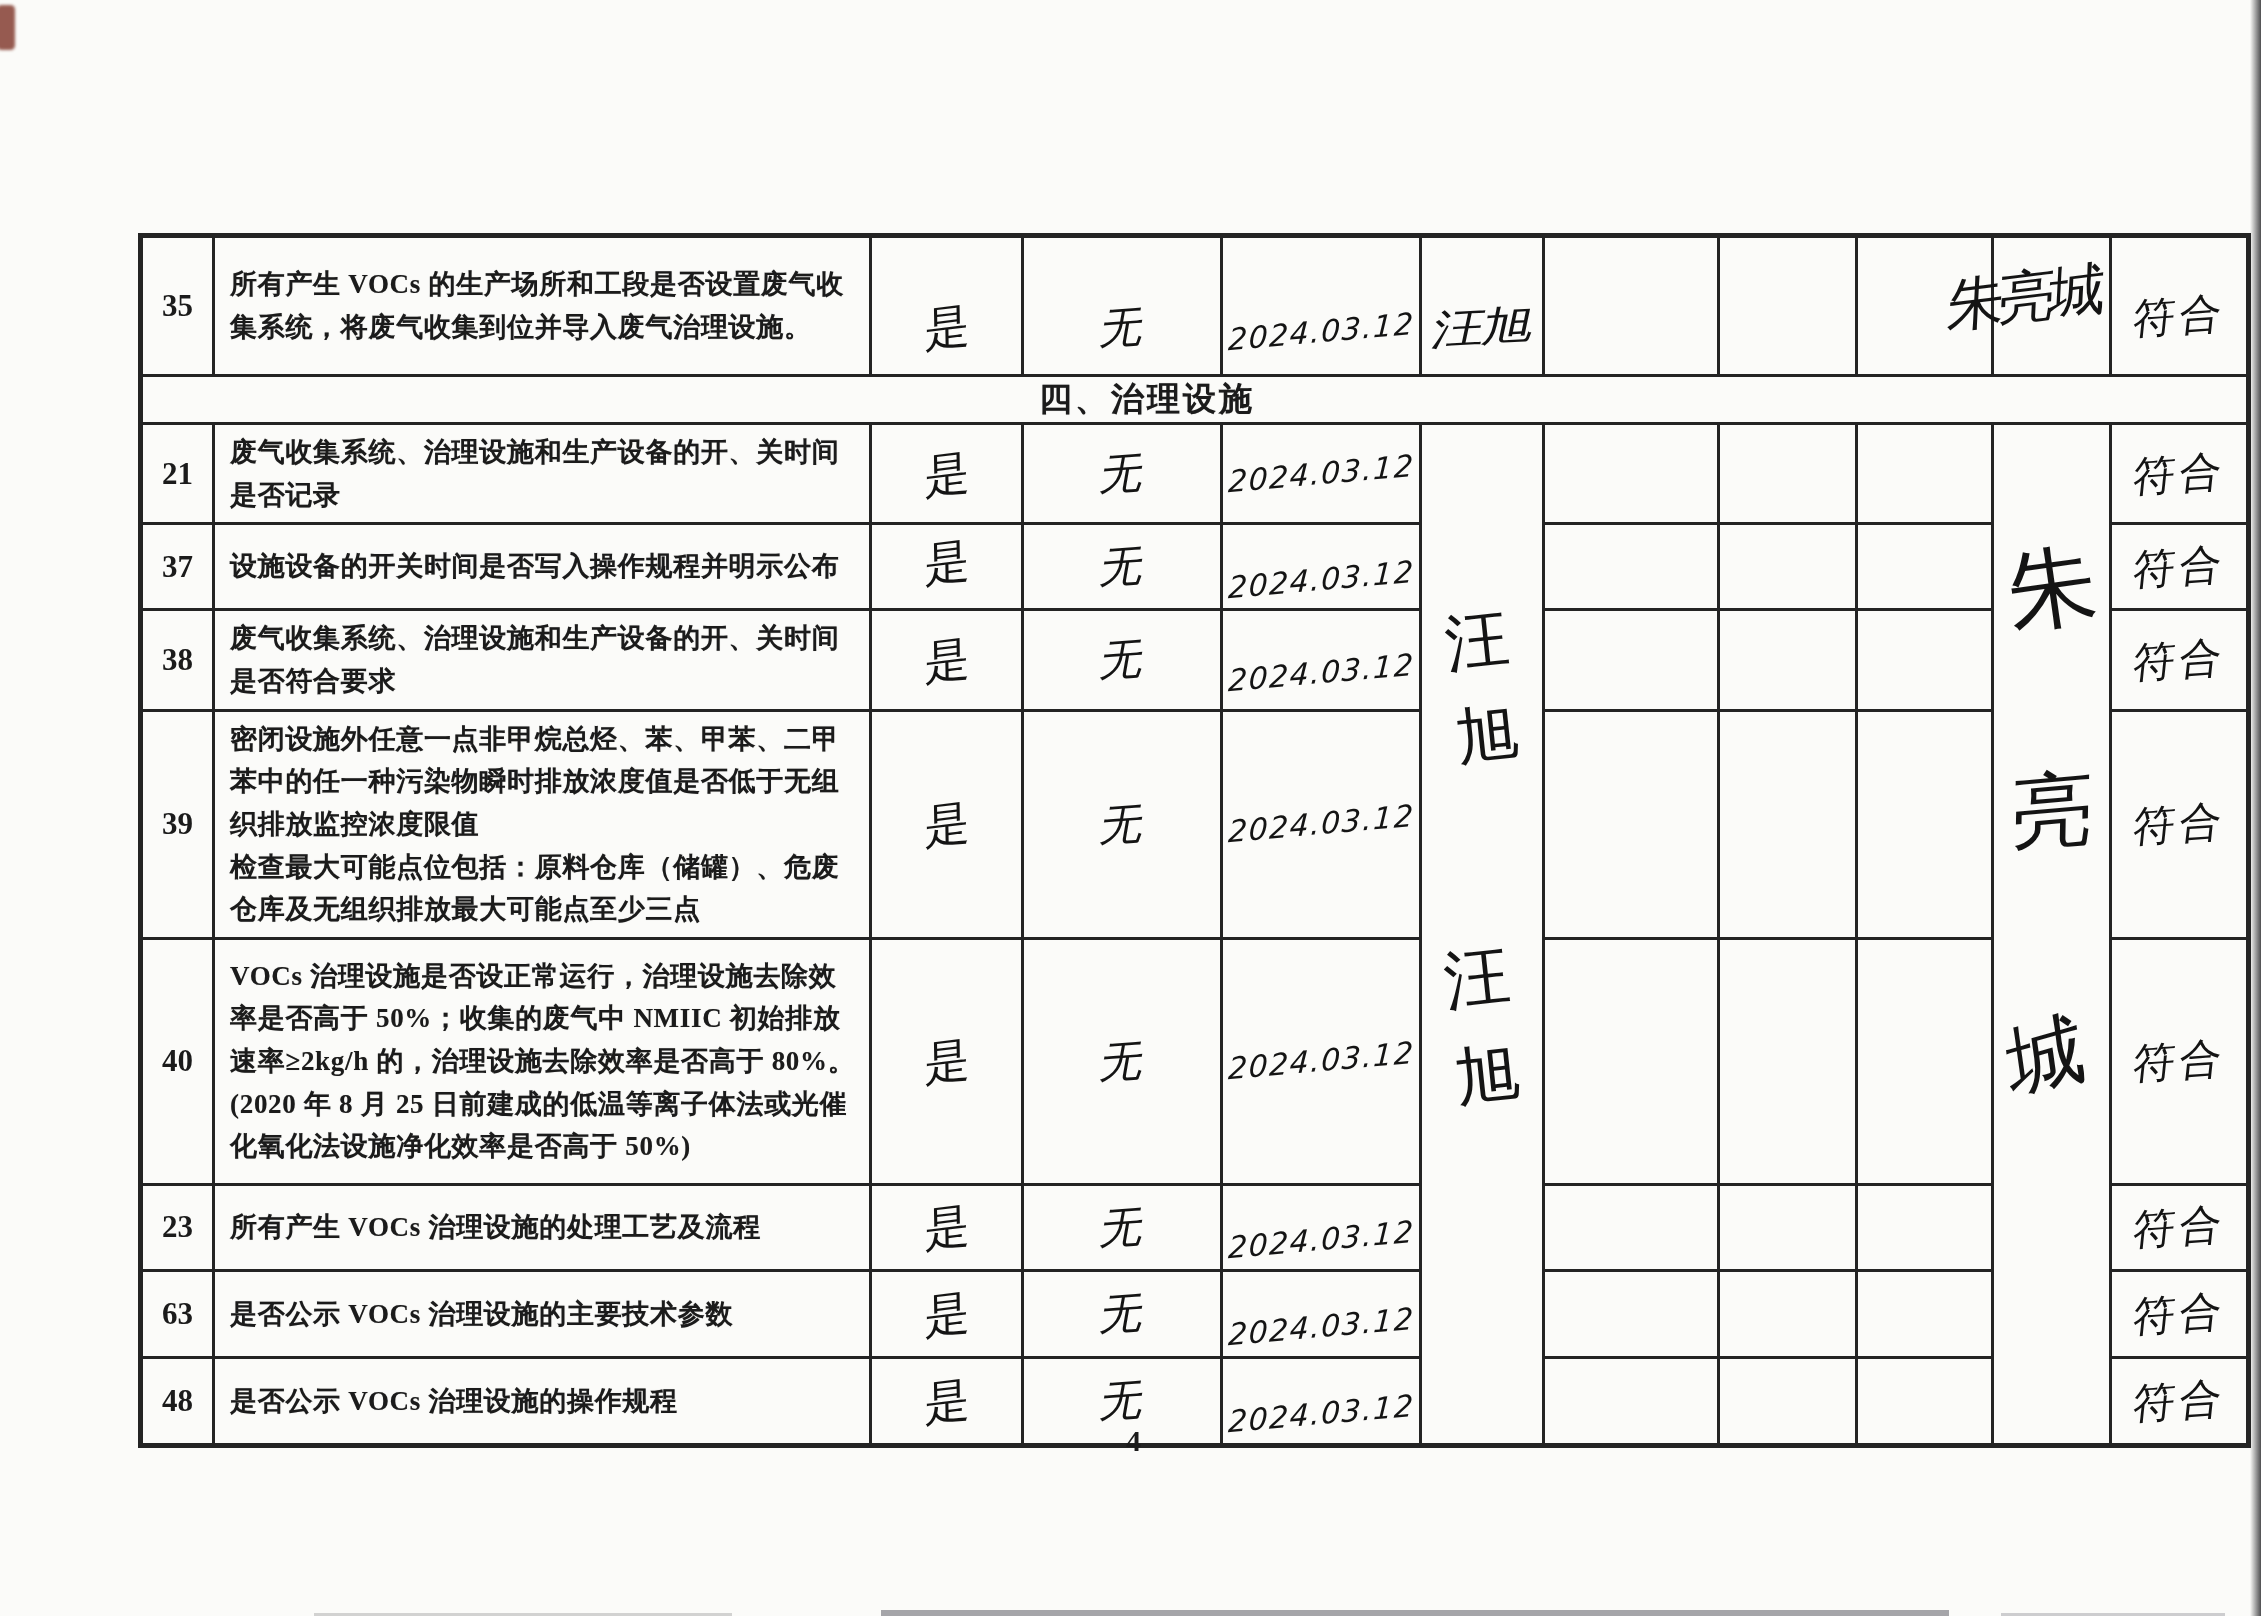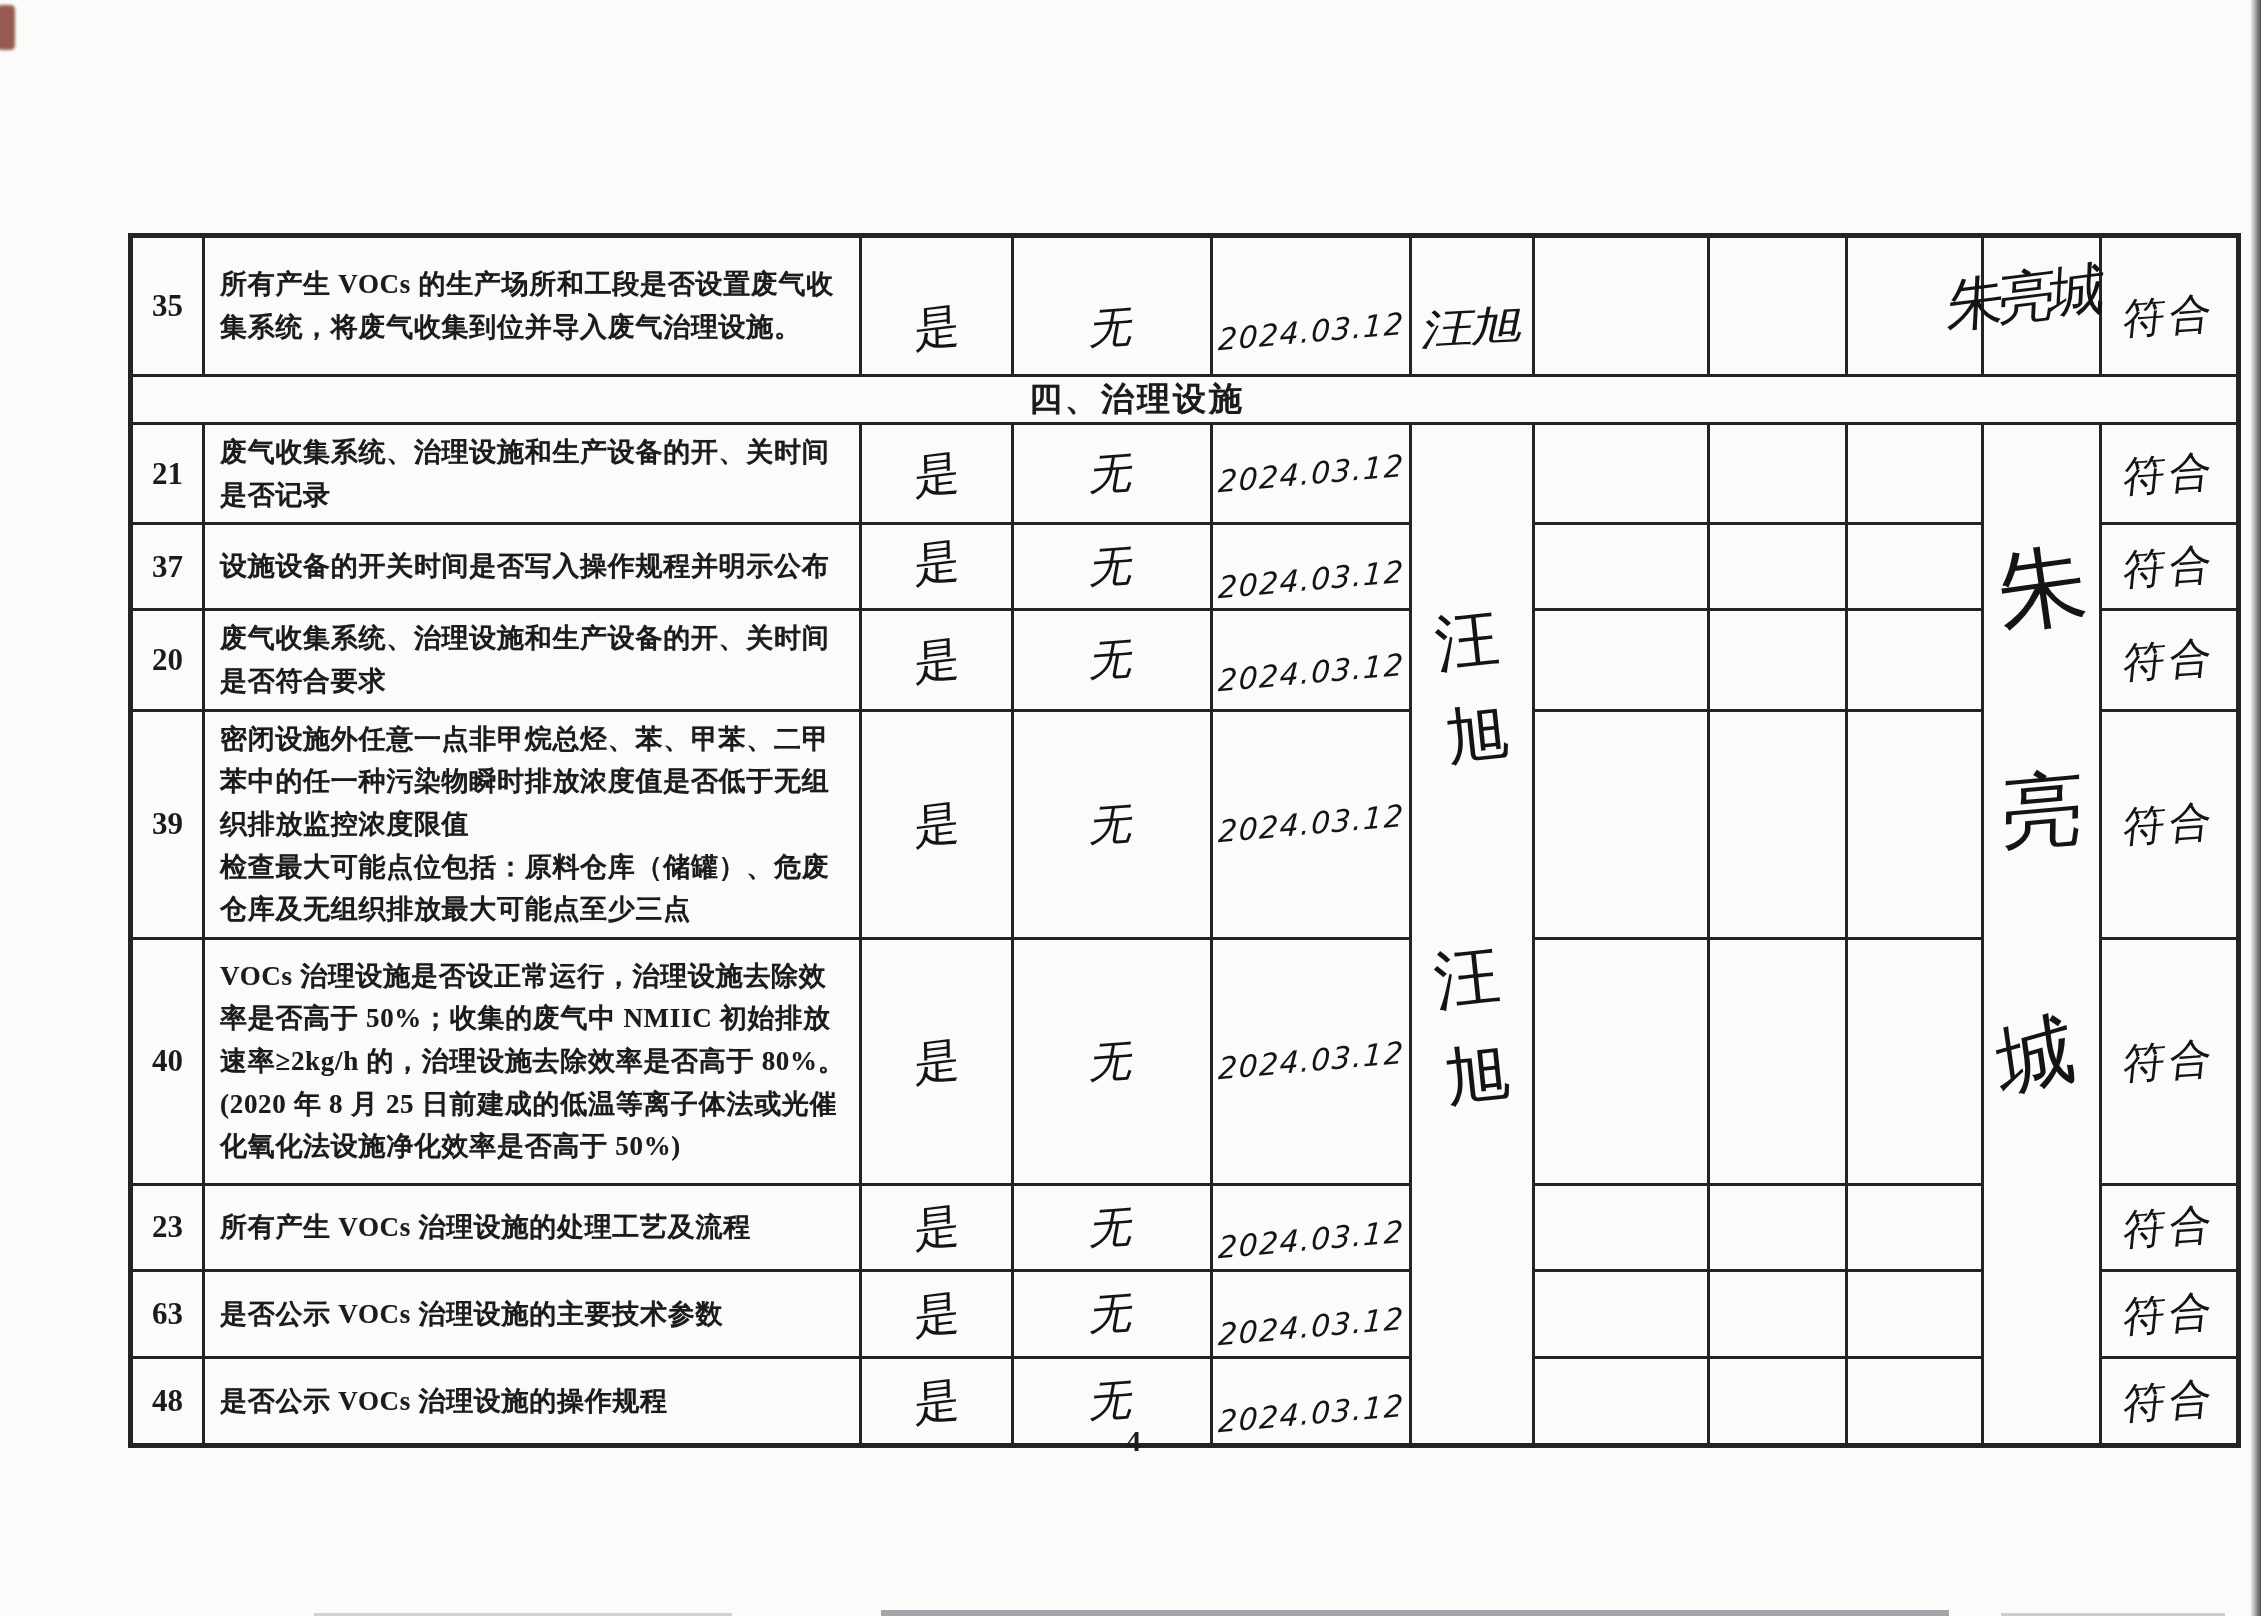--- a/index.html
+++ b/index.html
@@ -1,19 +1,19 @@
 <!DOCTYPE html>
 <html style="font-size:12px"><head>
 <meta charset="utf-8">
 <style>
   html,body{margin:0;padding:0;background:#e8e8e6;}
   .canvas{position:relative;width:2261px;height:1617px;background:#fbfbf9;overflow:hidden;
           font-family:"Liberation Serif",serif;color:#1b1b1b;}
   
-  table.insp{position:absolute;left:128px;top:233px;width:2109px;border-collapse:collapse;
+  table.insp{position:absolute;left:138px;top:233px;width:2109px;border-collapse:collapse;
              table-layout:fixed;border:5.2px solid #242424;}
   table.insp td{border:3px solid #242424;padding:0;vertical-align:middle;overflow:visible;}
   .c-num{text-align:center;font-size:31px;font-weight:600;}
   .c-item{font-size:27px;font-weight:600;line-height:1.58;padding:6px 10.5px 6px 15px !important;
           white-space:pre-line;text-shadow:0 0 0.7px rgba(20,20,20,.4);letter-spacing:0.7px;}
   .c-ink{text-align:center;}
   .section-cell{padding:0 !important;}
   .section-text{display:inline-block;margin-left:896px;font-size:33px;font-weight:600;
                 letter-spacing:3px;text-shadow:0 0 0.7px rgba(20,20,20,.4);}
   
@@ -125,21 +125,21 @@
       <td class="c-ink"><span class="hw yes" style="margin-top:-10.5px">是</span></td>
       <td class="c-ink"><span class="hw wu">无</span></td>
       <td class="c-ink"><span class="hw date dlow">2024.03.12</span></td>
       <td></td>
       <td></td>
       <td></td>
       <td class="c-ink"><span class="hw result">符合</span></td>
     </tr>
 
     <tr style="height:87px">
-      <td class="c-num">20</td>
+      <td class="c-num">38</td>
       <td class="c-item">废气收集系统、治理设施和生产设备的开、关时间是否符合要求</td>
       <td class="c-ink"><span class="hw yes">是</span></td>
       <td class="c-ink"><span class="hw wu">无</span></td>
       <td class="c-ink"><span class="hw date dlow">2024.03.12</span></td>
       <td></td>
       <td></td>
       <td></td>
       <td class="c-ink"><span class="hw result">符合</span></td>
     </tr>
 

